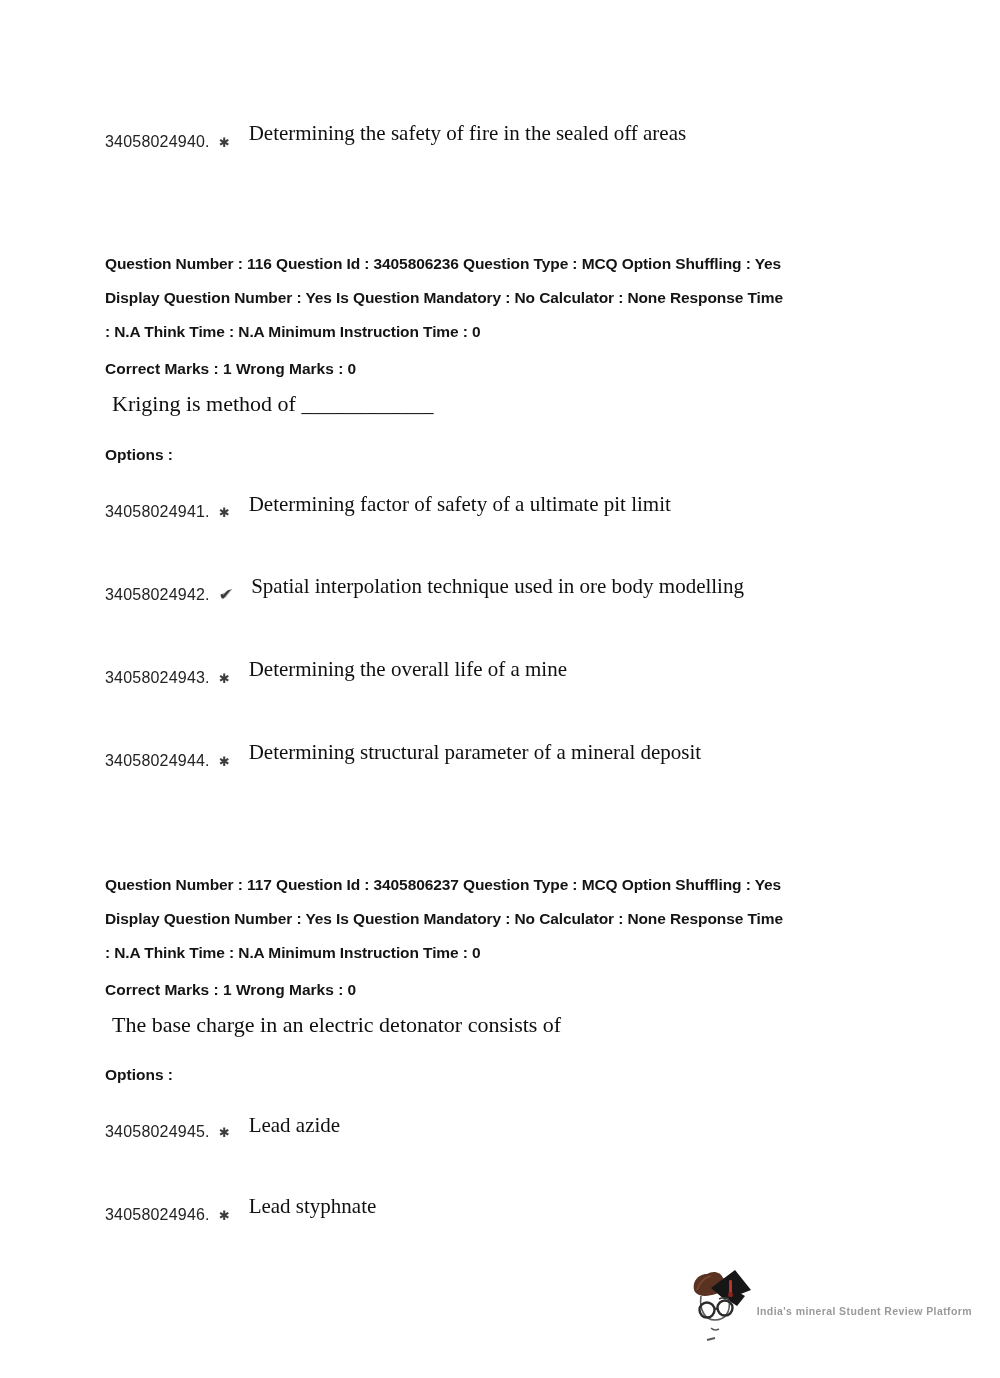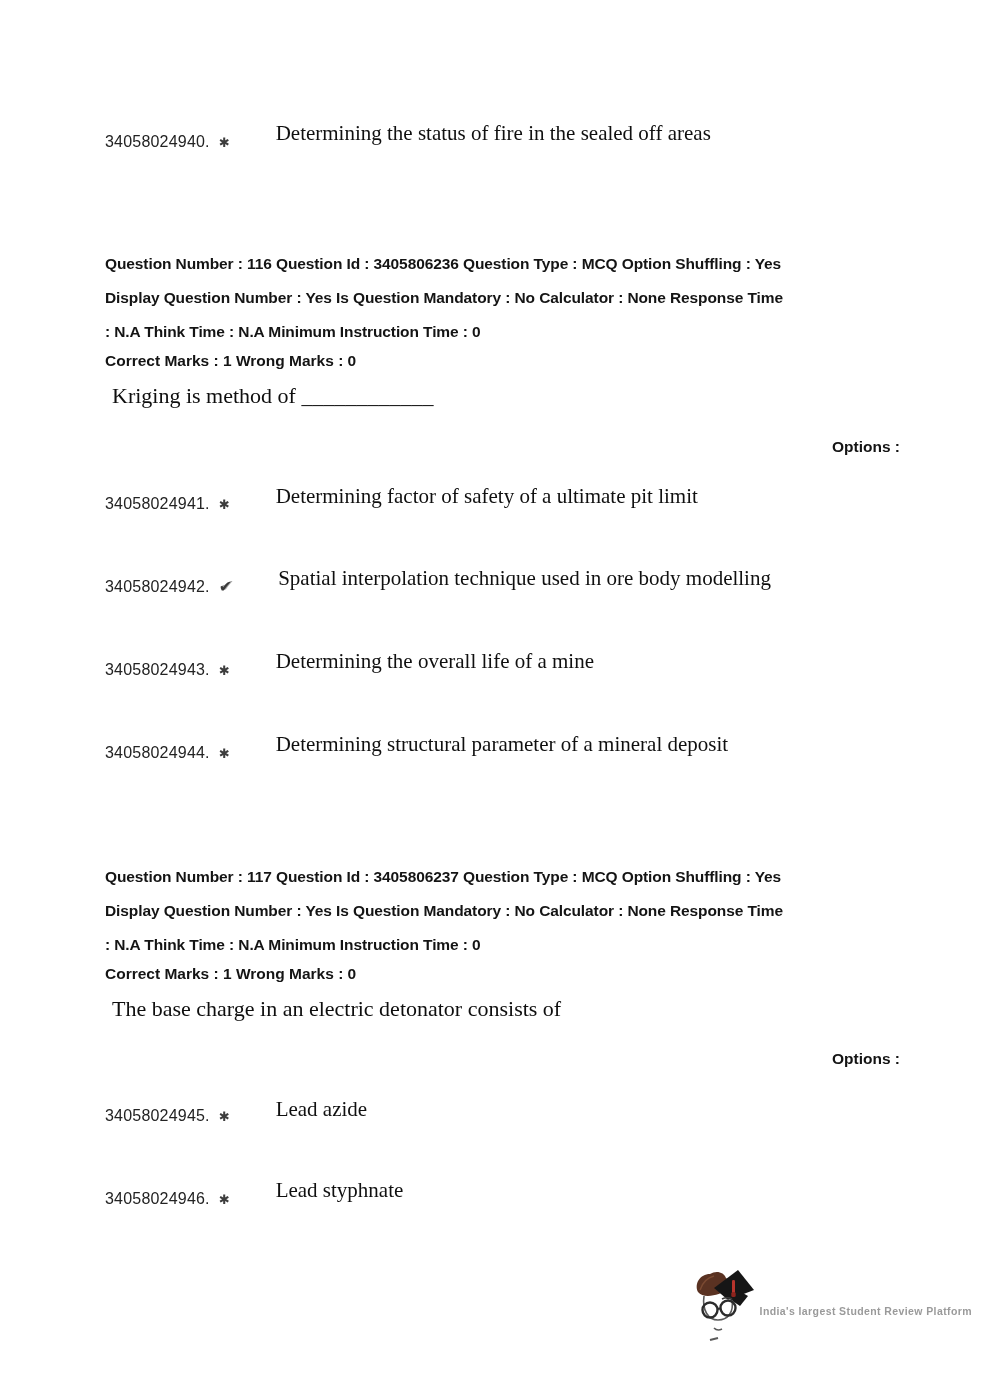--- a/index.html
+++ b/index.html
@@ -12,21 +12,20 @@
     font-family:"Liberation Sans", sans-serif;
     color:#1a1a1a;
   }
   .content{
     padding:0 100px 0 105px;
   }
   
   .option-row{
     display:flex;
     align-items:flex-start;
-    gap:27px;
   }
   .opt-head{
     display:flex;
     align-items:baseline;
     margin-top:13px;
     flex:0 0 auto;
   }
   .opt-num{
     font-family:"Liberation Sans", sans-serif;
     font-size:16px;
@@ -57,38 +56,37 @@
     font-size:15.5px;
     line-height:34px;
     letter-spacing:-0.1px;
     color:#141414;
     white-space:nowrap;
   }
   .marks-line{
     font-weight:700;
     font-size:15.5px;
     line-height:22px;
-    margin-top:1px;
+    margin-top:9px;
     color:#141414;
     white-space:nowrap;
   }
   .question-text{
     font-family:"Liberation Serif", serif;
     font-size:22px;
     color:#0e0e0e;
     padding-left:7px;
     margin-top:10px;
     line-height:1.25;
   }
   .options-label{
     font-weight:700;
     font-size:15.5px;
     color:#141414;
     margin-top:28px;
-    text-align:right;
   }
   
   .orphan{margin-top:120px;}
   .q-block-1{margin-top:96px;}
   .q-block-2{margin-top:98px;}
   .first-opt{margin-top:26px;align-items:center;}
   .next-opt{margin-top:52px;}
   
   .brand{
     position:absolute;
@@ -128,21 +126,21 @@
 <body>
 
 <div class="page">
   <div class="content">
 
     <div class="option-row orphan">
       <span class="opt-head">
         <span class="opt-num">34058024940.</span>
         <span class="opt-icon">✱</span>
       </span>
-      <span class="opt-text">Determining the status of fire in the sealed off areas</span>
+      <span class="opt-text">Determining the safety of fire in the sealed off areas</span>
     </div>
 
     <div class="q-block-1">
       <div class="meta-line">Question Number : 116 Question Id : 3405806236 Question Type : MCQ Option Shuffling : Yes</div>
       <div class="meta-line">Display Question Number : Yes Is Question Mandatory : No Calculator : None Response Time</div>
       <div class="meta-line">: N.A Think Time : N.A Minimum Instruction Time : 0</div>
       <div class="marks-line">Correct Marks : 1 Wrong Marks : 0</div>
       <div class="question-text">Kriging is method of ____________</div>
       <div class="options-label">Options :</div>
 
@@ -223,16 +221,16 @@
       <circle cx="18" cy="44" r="7.5" fill="none" stroke="#2c2c2c" stroke-width="2.4"></circle>
       <circle cx="36" cy="42" r="7.5" fill="none" stroke="#2c2c2c" stroke-width="2.4"></circle>
       <line x1="25" y1="43" x2="29" y2="42.5" stroke="#2c2c2c" stroke-width="2.2"></line>
 
       <path d="M30 33 C33 31.5, 37 31.5, 40 33" stroke="#3a3a3a" stroke-width="1.6" fill="none"></path>
 
       <path d="M22 62 C24 64, 27 64.5, 30 63" stroke="#5a5a5a" stroke-width="1.6" fill="none"></path>
       <path d="M18 74 L26 72" stroke="#5a5a5a" stroke-width="2" fill="none"></path>
     </svg>
     <div class="brand-text-col">
-      <div class="brand-tagline">India's largest Student Review Platform</div>
+      <div class="brand-tagline">India's mineral Student Review Platform</div>
     </div>
   </div>
 </div>
 
 </body></html>

